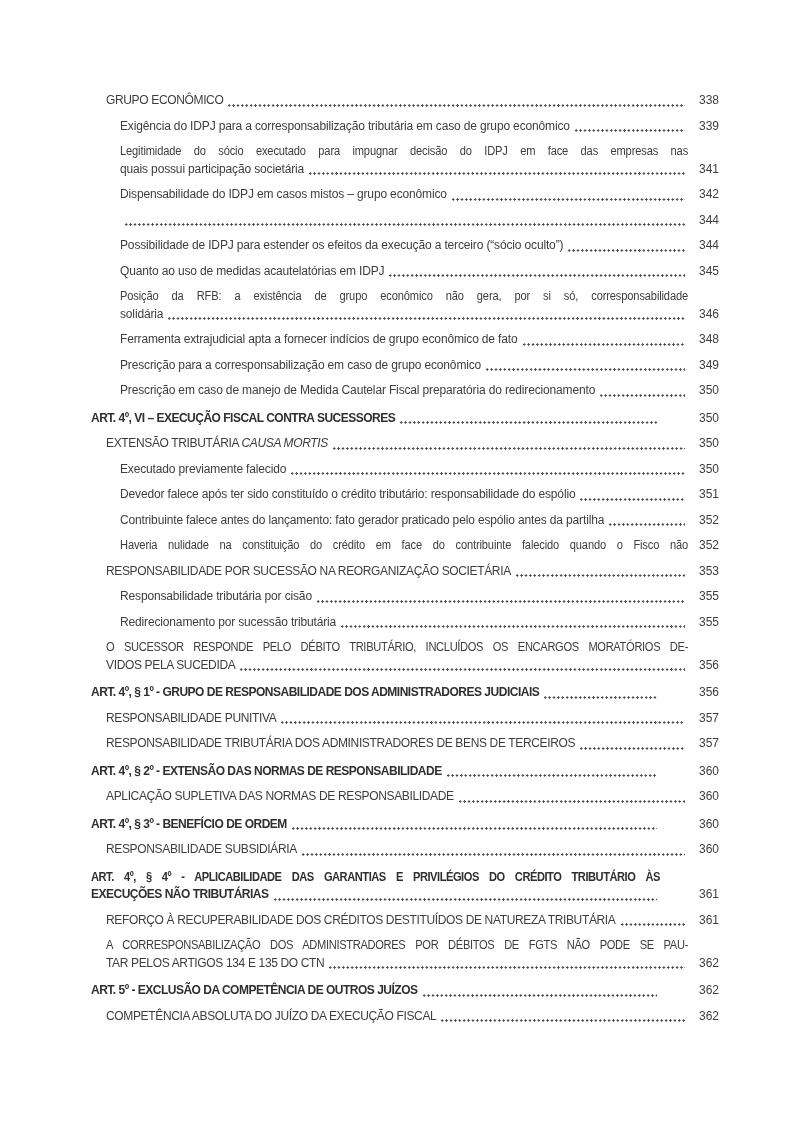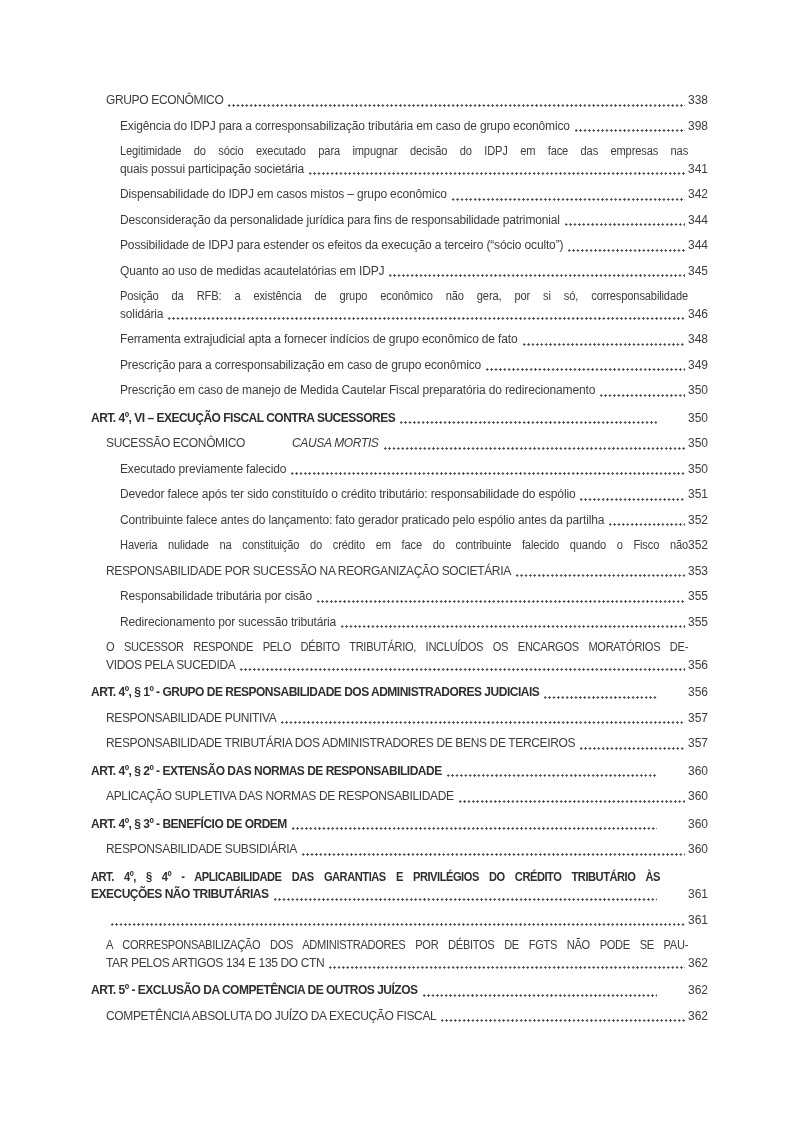--- a/index.html
+++ b/index.html
@@ -37,21 +37,21 @@
     flex: 1 1 auto;
     min-width: 0;
     overflow: hidden;
   }
   .entry.lvl2 .lines { padding-left: 15px; }
   .entry.lvl3 .lines { padding-left: 29px; }
   .line { display: block; }
   .line .seg { letter-spacing: -0.15px; }
   .line .seg.caps { letter-spacing: -0.35px; }
   .lvl1 .line .seg { letter-spacing: -0.5px; }
-  .seg.it { font-style: italic; margin-left: 44px; }
+  .seg.it { font-style: italic; }
   
   .line.mid {
     width: 108%;
     transform: scaleX(0.926);
     transform-origin: left bottom;
     text-align: justify;
     text-align-last: justify;
   }
   .line.last {
     display: flex;
@@ -64,21 +64,21 @@
     height: 5px;
     align-self: flex-end;
     margin: 0 3px 2px 4px;
     background-image: radial-gradient(circle, var(--dots, #4d4d4d) 1px, rgba(0,0,0,0) 1.25px);
     background-size: 4.4px 5px;
     background-repeat: repeat-x;
     background-position: left bottom;
   }
   .pagenum {
     flex: 0 0 42px;
-    text-align: left;
+    text-align: center;
     font-weight: normal;
     color: var(--text, #3d3d3d);
   }
 </style>
 </head>
 <body>
 
 <div class="page-surface">
   <div class="toc-list">
       <div class="entry lvl2">
@@ -90,21 +90,21 @@
         </div>
         <span class="pagenum">338</span>
       </div>
       <div class="entry lvl3">
         <div class="lines">
           <div class="line last">
             <span class="txt"><span class="seg">Exigência do IDPJ para a corresponsabilização tributária em caso de grupo econômico</span></span>
             <span class="dots"></span>
           </div>
         </div>
-        <span class="pagenum">398</span>
+        <span class="pagenum">339</span>
       </div>
       <div class="entry lvl3">
         <div class="lines">
           <div class="line mid"><span class="seg">Legitimidade do sócio executado para impugnar decisão do IDPJ em face das empresas nas</span></div>
           <div class="line last">
             <span class="txt"><span class="seg">quais possui participação societária</span></span>
             <span class="dots"></span>
           </div>
         </div>
         <span class="pagenum">341</span>
@@ -114,21 +114,20 @@
           <div class="line last">
             <span class="txt"><span class="seg">Dispensabilidade do IDPJ em casos mistos – grupo econômico</span></span>
             <span class="dots"></span>
           </div>
         </div>
         <span class="pagenum">342</span>
       </div>
       <div class="entry lvl3">
         <div class="lines">
           <div class="line last">
-            <span class="txt"><span class="seg">Desconsideração da personalidade jurídica para fins de responsabilidade patrimonial</span></span>
             <span class="dots"></span>
           </div>
         </div>
         <span class="pagenum">344</span>
       </div>
       <div class="entry lvl3">
         <div class="lines">
           <div class="line last">
             <span class="txt"><span class="seg">Possibilidade de IDPJ para estender os efeitos da execução a terceiro (“sócio oculto”)</span></span>
             <span class="dots"></span>
@@ -187,21 +186,21 @@
           <div class="line last">
             <span class="txt"><span class="seg caps">ART. 4º, VI – EXECUÇÃO FISCAL CONTRA SUCESSORES</span></span>
             <span class="dots"></span>
           </div>
         </div>
         <span class="pagenum">350</span>
       </div>
       <div class="entry lvl2">
         <div class="lines">
           <div class="line last">
-            <span class="txt"><span class="seg caps">SUCESSÃO ECONÔMICO </span><span class="seg caps it">CAUSA MORTIS</span></span>
+            <span class="txt"><span class="seg caps">EXTENSÃO TRIBUTÁRIA </span><span class="seg caps it">CAUSA MORTIS</span></span>
             <span class="dots"></span>
           </div>
         </div>
         <span class="pagenum">350</span>
       </div>
       <div class="entry lvl3">
         <div class="lines">
           <div class="line last">
             <span class="txt"><span class="seg">Executado previamente falecido</span></span>
             <span class="dots"></span>
@@ -339,20 +338,21 @@
           <div class="line last">
             <span class="txt"><span class="seg caps">EXECUÇÕES NÃO TRIBUTÁRIAS</span></span>
             <span class="dots"></span>
           </div>
         </div>
         <span class="pagenum">361</span>
       </div>
       <div class="entry lvl2">
         <div class="lines">
           <div class="line last">
+            <span class="txt"><span class="seg caps">REFORÇO À RECUPERABILIDADE DOS CRÉDITOS DESTITUÍDOS DE NATUREZA TRIBUTÁRIA</span></span>
             <span class="dots"></span>
           </div>
         </div>
         <span class="pagenum">361</span>
       </div>
       <div class="entry lvl2">
         <div class="lines">
           <div class="line mid"><span class="seg caps">A CORRESPONSABILIZAÇÃO DOS ADMINISTRADORES POR DÉBITOS DE FGTS NÃO PODE SE PAU-</span></div>
           <div class="line last">
             <span class="txt"><span class="seg caps">TAR PELOS ARTIGOS 134 E 135 DO CTN</span></span>

